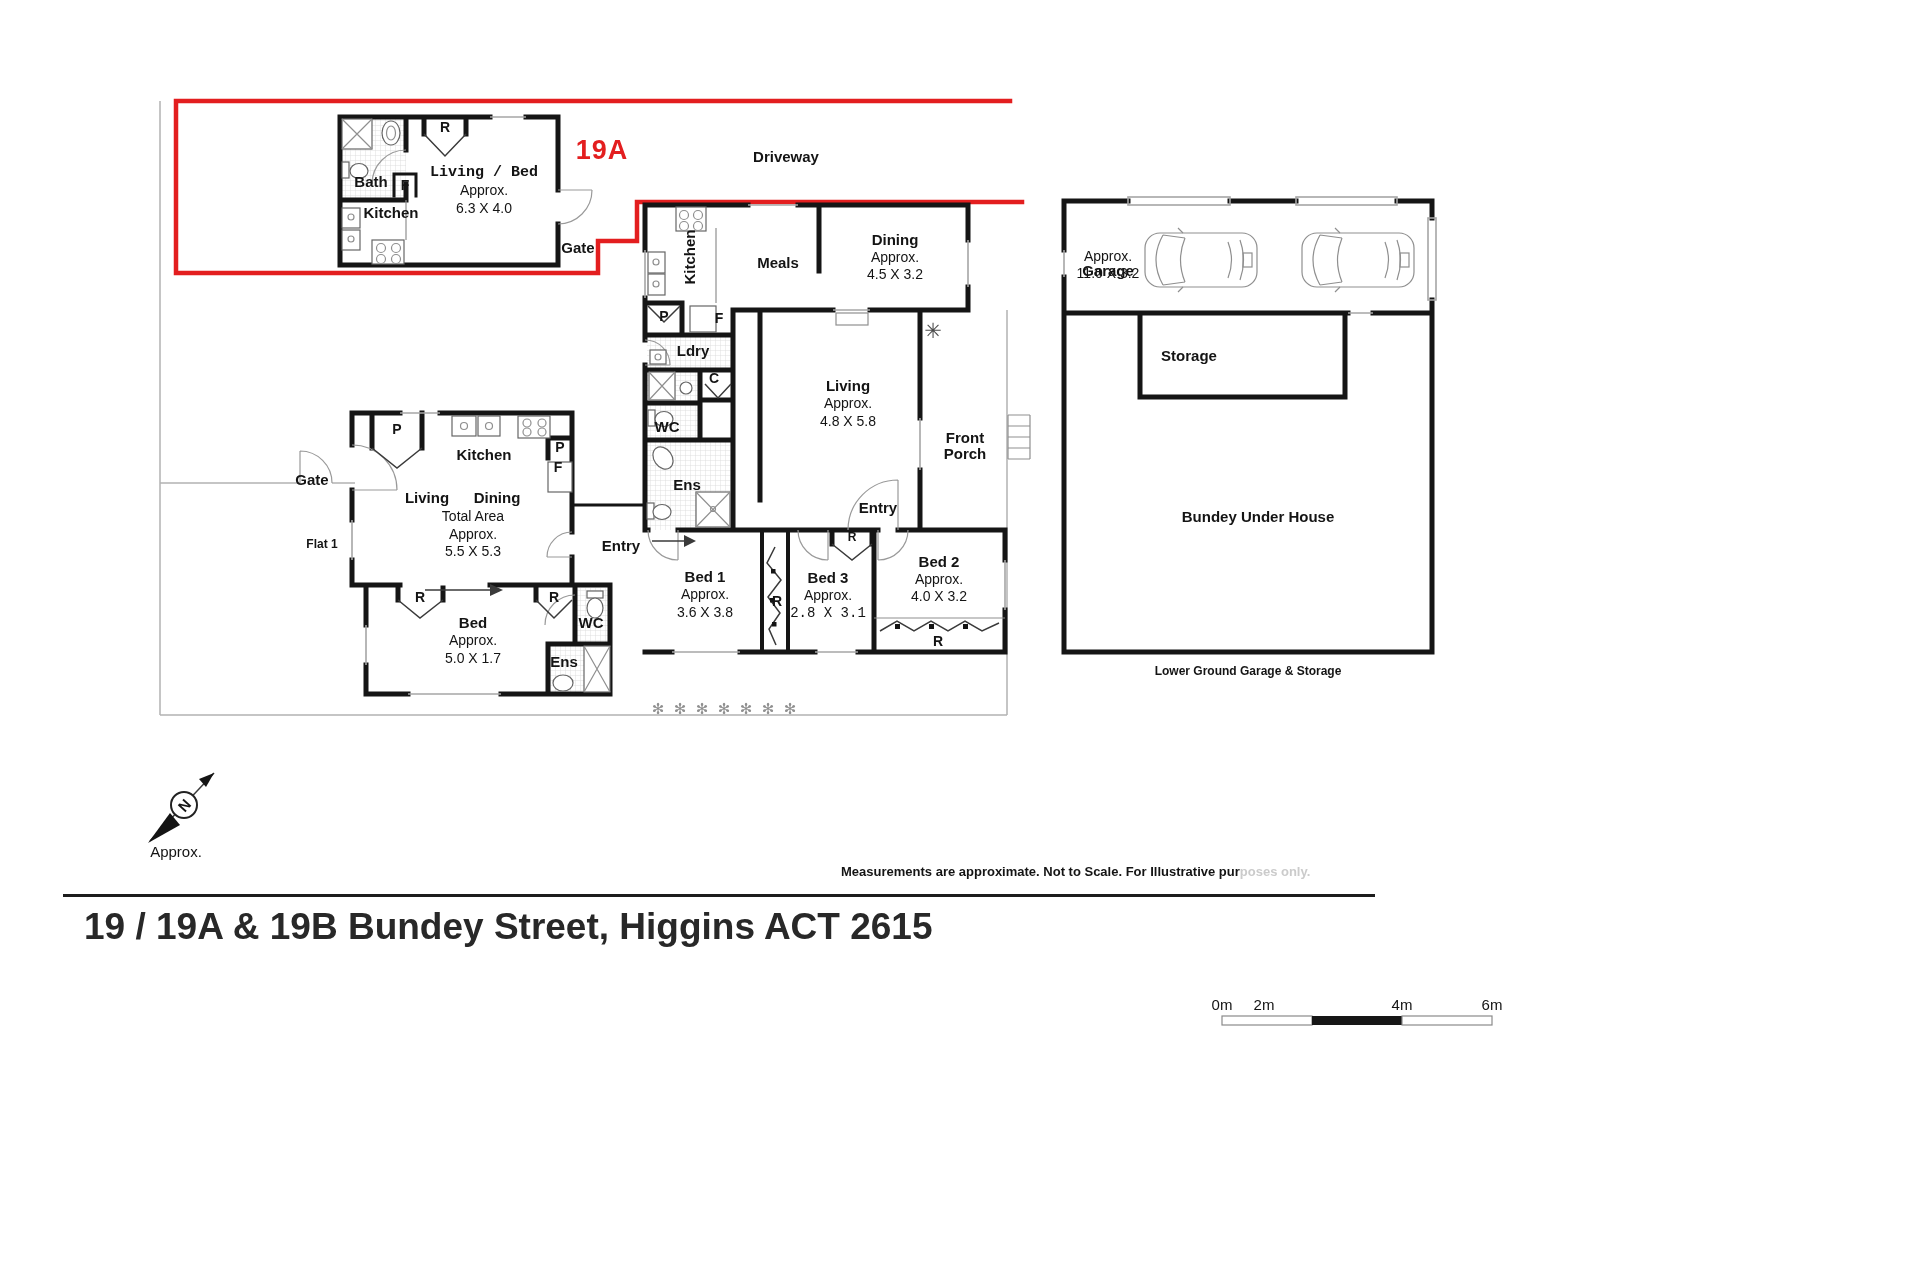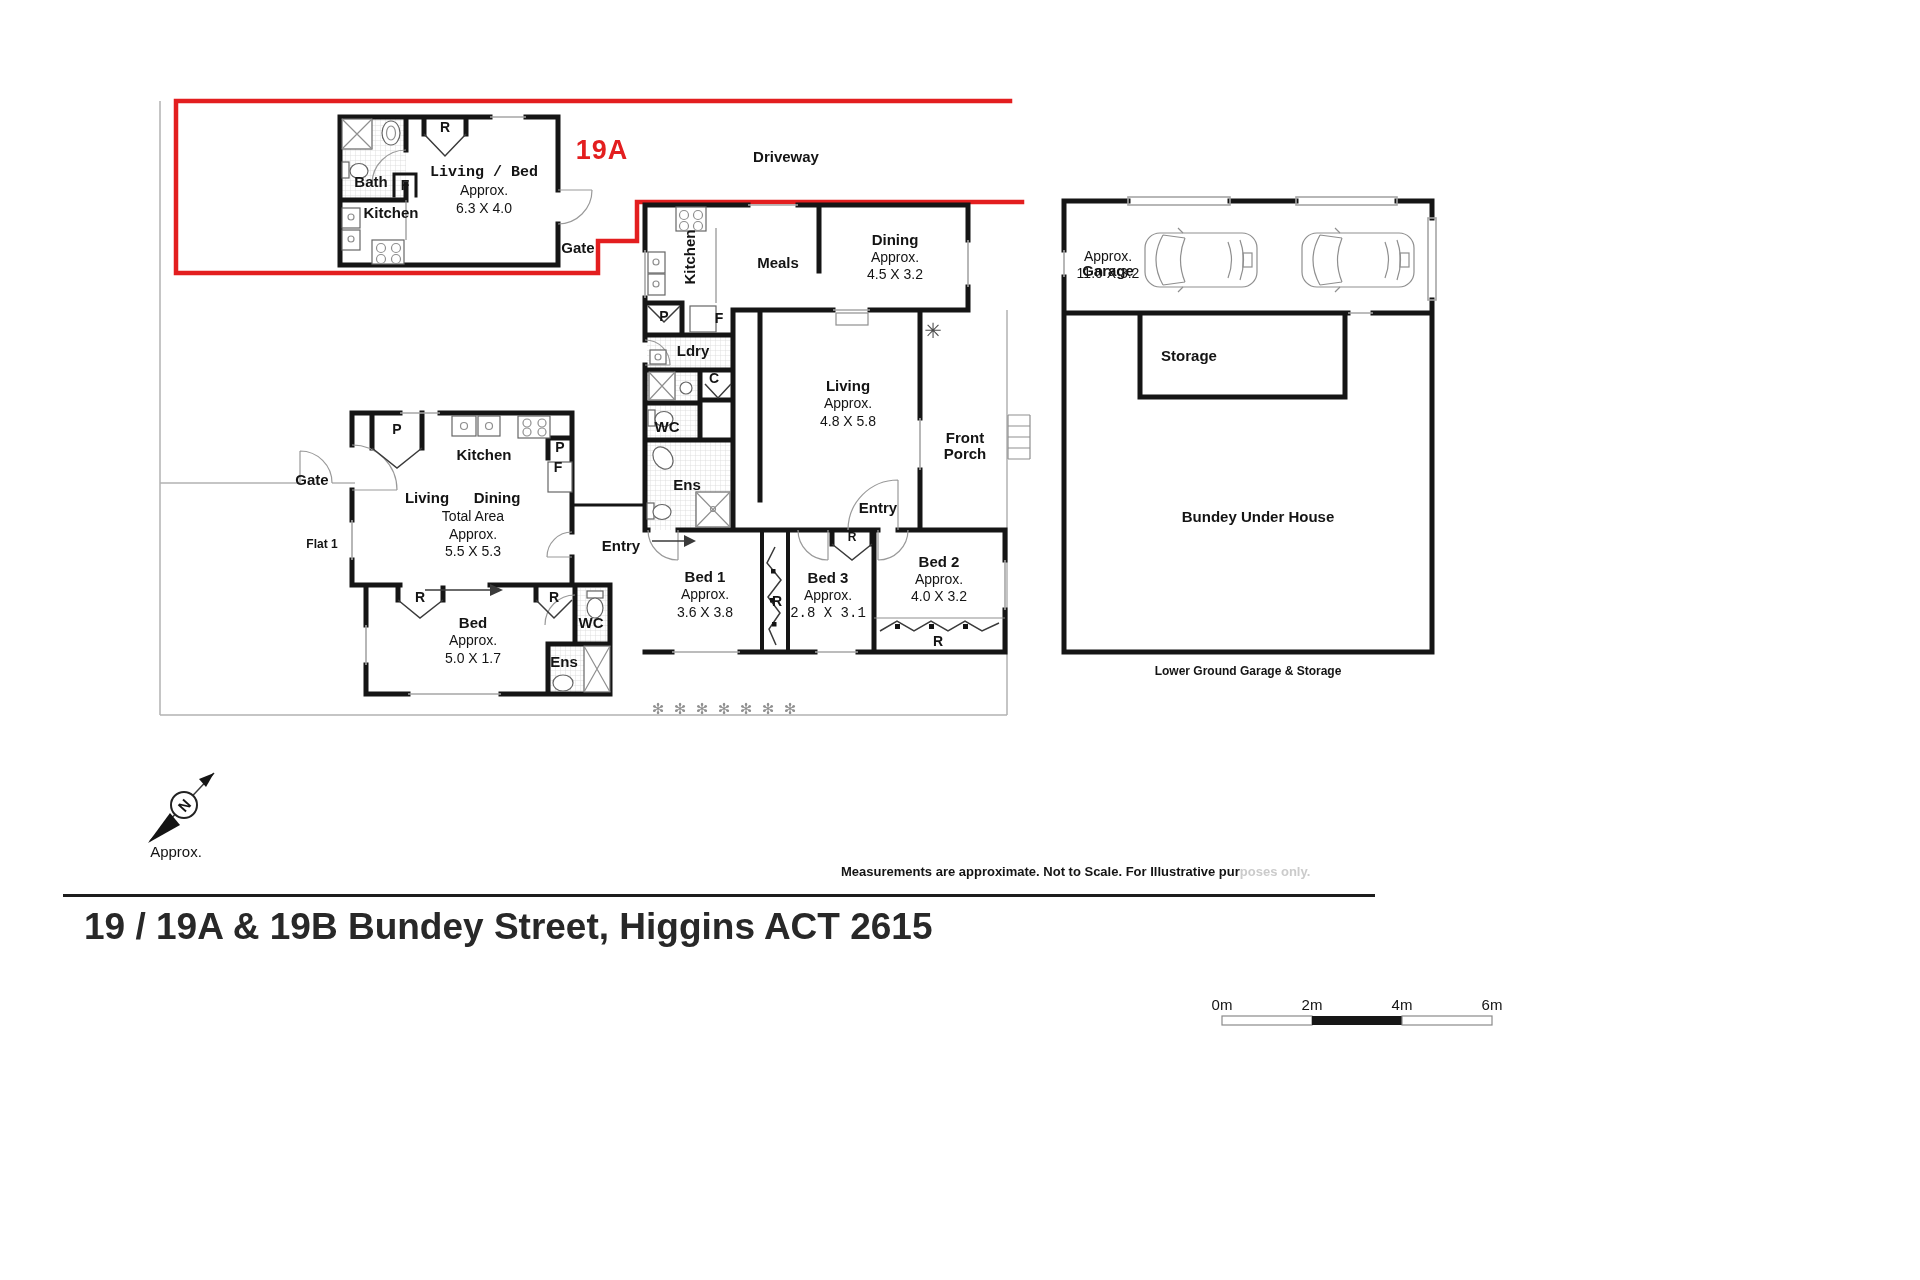--- a/index.html
+++ b/index.html
@@ -283,17 +283,17 @@
 <div class="lbl b s15" style="left:1189px;top:355px;">Storage</div>
 <div class="lbl b s15" style="left:1258px;top:516px;">Bundey Under House</div>
 <div class="lbl b s16" style="left:1248px;top:671px;">Lower Ground Garage &amp; Storage</div>
 
 <div class="lbl s15" style="left:176px;top:851px;">Approx.</div>
 <div class="disclaimer"><span>Measurements are approximate. Not to Scale. For Illustrative pur</span><span class="faded">poses only.</span></div>
 <div class="rule"></div>
 <div class="address">19 / 19A &amp; 19B Bundey Street, Higgins ACT 2615</div>
 
 <div class="lbl s15" style="left:1222px;top:1004px;">0m</div>
-<div class="lbl s15" style="left:1312px;top:1004px;">2m</div>
+<div class="lbl s15" style="left:1264px;top:1004px;">2m</div>
 <div class="lbl s15" style="left:1402px;top:1004px;">4m</div>
 <div class="lbl s15" style="left:1492px;top:1004px;">6m</div>
 
 </div>
 
 </body></html>

